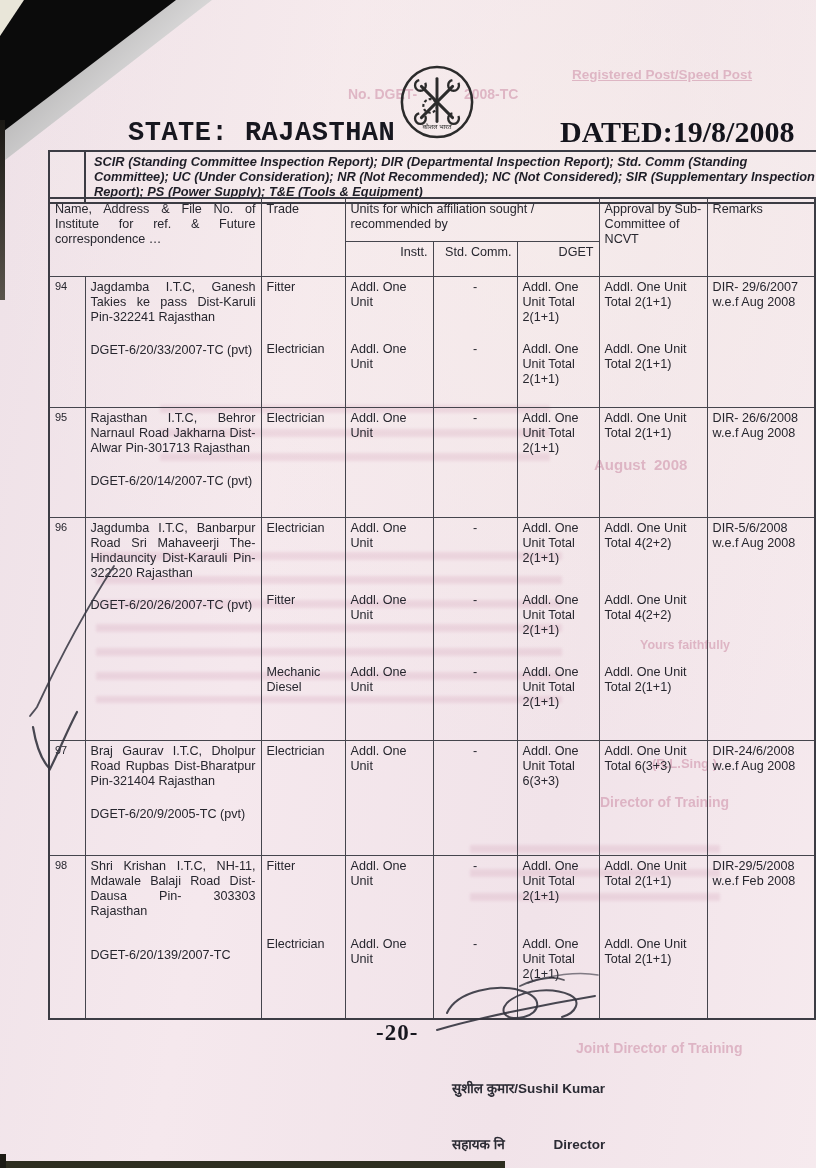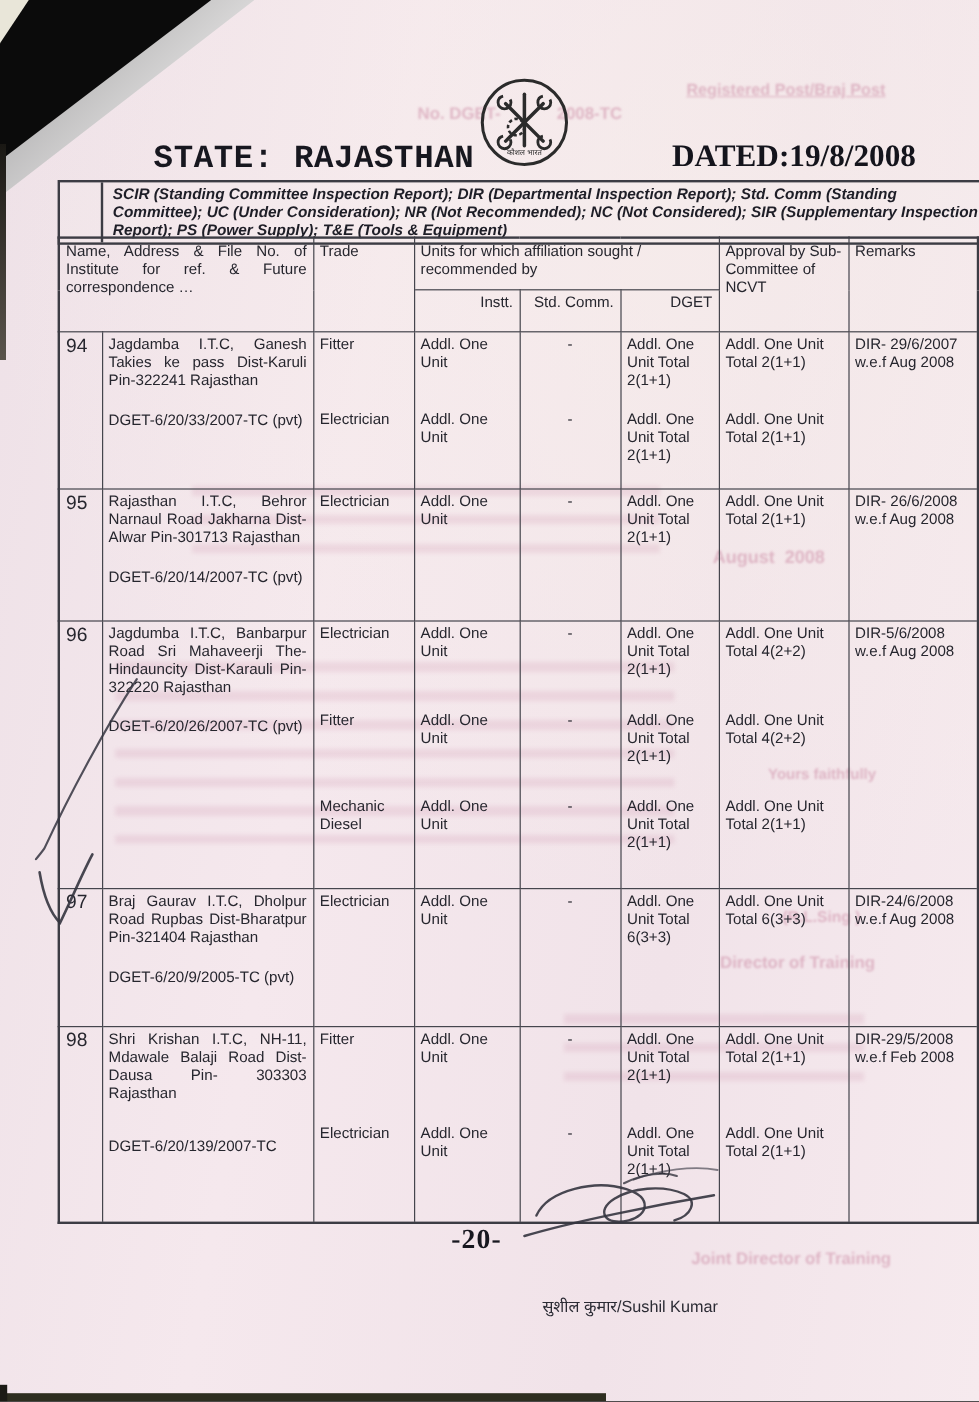--- a/index.html
+++ b/index.html
@@ -21,74 +21,74 @@
   .edge-left{position:absolute;left:0;top:120px;width:5px;height:180px;
     background:linear-gradient(180deg,#1a1814,#5a544c);}
   .edge-bottom{position:absolute;left:0;bottom:0;width:505px;height:7px;background:#2e2e20;}
   .edge-bottom2{position:absolute;left:0;bottom:0;width:6px;height:14px;background:#1c1b15;}
 
   
   .state-title{position:absolute;left:128px;top:118px;
     font-family:Liberation Mono, monospace;font-weight:bold;font-size:27px;
     letter-spacing:.5px;color:#17171f;}
   .dated{position:absolute;left:560px;top:115px;
-    font-family:"Liberation Serif",serif;font-weight:bold;font-size:26px;color:#14141c;}
+    font-family:"Liberation Serif",serif;font-weight:bold;font-size:30px;color:#14141c;}
   .emblem{position:absolute;left:398px;top:62px;width:78px;height:80px;}
 
   
   .legend{position:absolute;left:48px;top:150px;width:782px;display:flex;
     border:2px solid #3c3c44;background:rgba(255,255,255,.08);}
   .legend-cell{width:34px;border-right:2px solid #3c3c44;}
   .legend-text{flex:1;padding:2px 8px 3px;font-size:12.8px;font-weight:bold;
     font-style:italic;line-height:1.18;color:#1e1e27;}
 
   
   table.main{position:absolute;left:48px;top:197px;width:766px;border-collapse:collapse;
     font-size:12.6px;color:#26262e;table-layout:fixed;}
   table.main th,table.main td{border:1px solid #45454d;vertical-align:top;
     padding:3px 5px;line-height:1.18;text-align:left;font-weight:normal;}
   table.main{border:2px solid #3c3c44;}
   thead th{font-weight:bold;}
   tr.hrow th{height:36px;}
   tr.hrow2 th{height:28px;text-align:right;}
   .th-name div{text-align:justify;text-align-last:left;}
-  td.sno{padding-left:9px;font-size:16px;}
+  td.sno{padding-left:9px;font-size:11px;}
   .addr{text-align:justify;text-align-last:left;}
   .file{margin-top:18px;}
   tr.r4 .file{margin-top:30px;}
   .ent{margin-bottom:4px;}
   tr.r0 .ent{min-height:58px;}
   tr.r2 .ent{min-height:68px;}
   tr.r4 .ent{min-height:74px;}
   td.std .ent{text-align:center;}
   tr.r0{height:115px;} tr.r1{height:110px;} tr.r2{height:222px;}
   tr.r3{height:115px;} tr.r4{height:163px;margin-top:32px;}
 
   
   .pageno{position:absolute;left:376px;top:1020px;font-family:"Liberation Serif",serif;
     font-weight:bold;font-size:23px;letter-spacing:1px;color:#17171f;}
   .stamp{position:absolute;left:452px;top:1042px;width:300px;font-size:13.5px;
     line-height:1.4;color:#2b2b34;white-space:pre-wrap;filter:blur(.2px);}
-  .stamp div{white-space:pre-wrap;}
+  .stamp div{white-space:pre-wrap;font-weight:bold;}
 
   
   .ghost{position:absolute;color:#c9849f;font-weight:bold;opacity:.5;
     filter:blur(.7px);white-space:pre-wrap;pointer-events:none;}
   .g-underline{text-decoration:underline;}
   .bleed{position:absolute;opacity:.16;pointer-events:none;filter:blur(1.6px);
     background:repeating-linear-gradient(180deg,transparent 0 7px,#c07799 7px 13px,
     #c5799b 13px 15px,transparent 15px 24px);}
   .marks{position:absolute;inset:0;pointer-events:none;}
 </style>
 </head>
 <body>
 
 <div class="paper">
 
-  <span class="ghost g-underline" style="left:572px;top:67px;font-size:13.5px;">Registered Post/Braj Post</span>
+  <span class="ghost g-underline" style="left:572px;top:67px;font-size:13.5px;">Registered Post/Speed Post</span>
   <span class="ghost" style="left:348px;top:86px;font-size:14px;">No. DGET-            2008-TC</span>
   <span class="ghost" style="left:594px;top:456px;font-size:15px;">August  2008</span>
   <span class="ghost" style="left:640px;top:638px;font-size:12.5px;">Yours faithfully</span>
   <span class="ghost" style="left:652px;top:756px;font-size:13px;">(R.L.Sing )</span>
   <span class="ghost" style="left:600px;top:794px;font-size:14px;">Director of Training</span>
   <span class="ghost" style="left:576px;top:1040px;font-size:14px;">Joint Director of Training</span>
   <div class="bleed" style="left:160px;top:398px;width:390px;height:78px;"></div>
   <div class="bleed" style="left:96px;top:545px;width:466px;height:158px;"></div>
   <div class="bleed" style="left:470px;top:838px;width:250px;height:68px;"></div>
 
@@ -282,20 +282,21 @@
         </td>
         <td>DIR-29/5/2008 w.e.f Feb 2008</td>
       </tr>
 
     </tbody>
   </table>
 
   <div class="pageno">-20-</div>
   <div class="stamp">
     <div>सुशील कुमार/Sushil Kumar</div>
+    <div>सहायक नि             Director</div>
     
     
     
   </div>
 
   <svg class="marks" width="816" height="1168" viewBox="0 0 816 1168">
     <g fill="none" stroke="#34343f" stroke-linecap="round">
       <path d="M30,716 C33,712 35,710 37,707 C58,662 88,606 114,566" stroke-width="1.8" opacity=".85"></path>
       <path d="M33,727 c3,18 9,34 17,42 c8,-16 18,-40 27,-57" stroke-width="2.2" opacity=".9"></path>
       <path d="M447,1013 c10,-22 50,-30 75,-22 c22,7 18,22 2,26 c-20,5 -28,-8 -12,-18 c14,-9 40,-12 58,-4 c12,6 6,18 -8,22" stroke-width="2" opacity=".9"></path>

